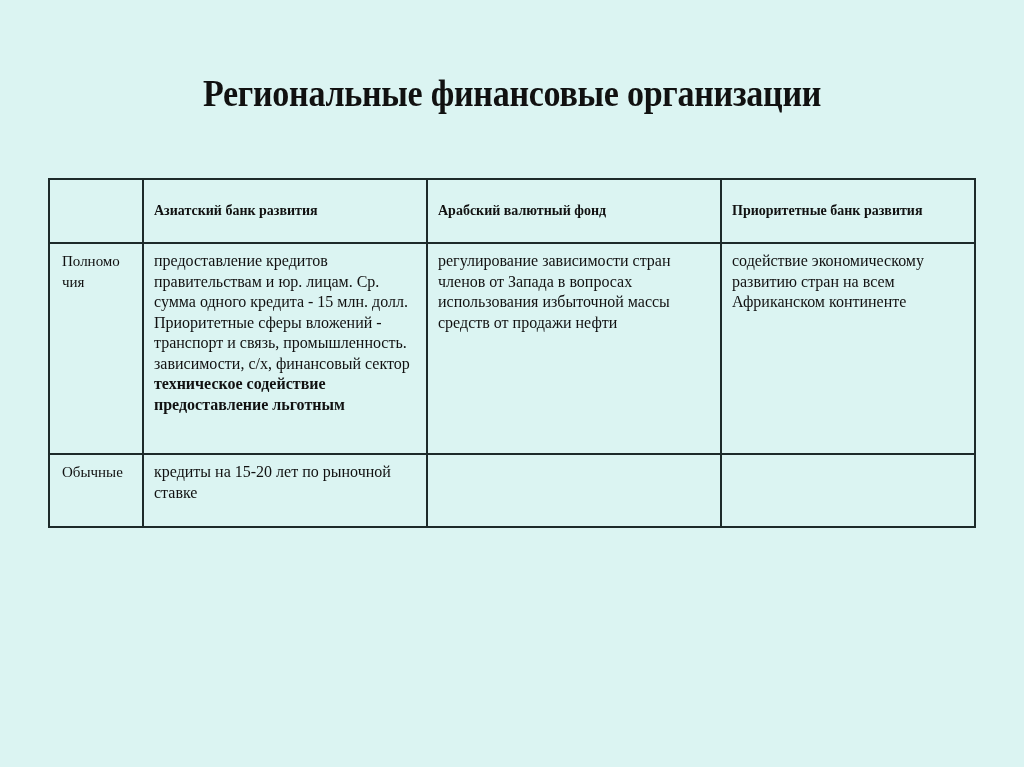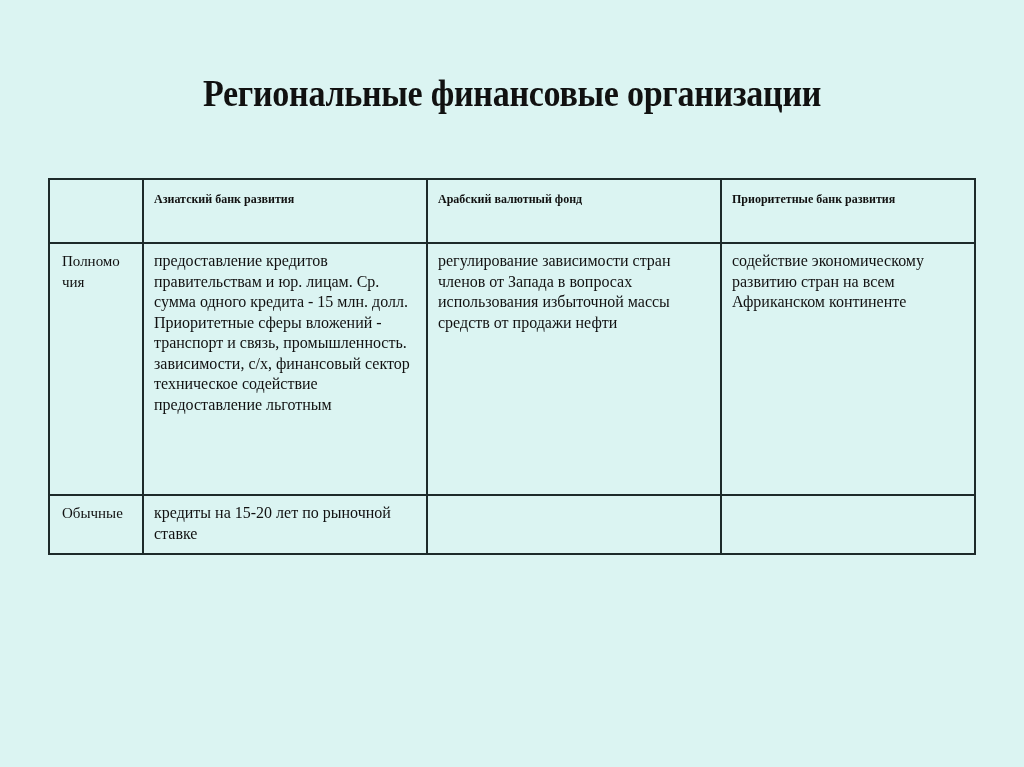--- a/index.html
+++ b/index.html
@@ -31,26 +31,26 @@
   table.grid td, table.grid th {
     border: 2px solid #1d2a2a;
     vertical-align: top;
     text-align: left;
     padding: 7px 10px 6px 10px;
     font-size: 16px;
     line-height: 20.5px;
   }
   table.grid th {
     font-weight: bold;
-    font-size: 12px;
+    font-size: 14px;
     line-height: 22px;
-    padding-top: 8px;
+    padding-top: 20px;
   }
   .rowlabel { padding-left: 12px !important; font-size: 15px !important; }
-  .b { font-weight: normal; display: block; }
+  .b { font-weight: bold; display: block; }
   .l { display: block; }
 </style>
 </head>
 <body>
 
 <div class="title">Региональные финансовые организации</div>
 
 <table class="grid">
   <colgroup>
     <col style="width:94px">
@@ -58,31 +58,31 @@
     <col style="width:294px">
     <col style="width:254px">
   </colgroup>
   <tbody>
       <tr style="height:64px">
     <th></th>
     <th>Азиатский банк развития</th>
     <th>Арабский валютный фонд</th>
     <th>Приоритетные банк развития</th>
   </tr>
-  <tr style="height:252px">
+  <tr style="height:211px">
     <td class="rowlabel">Полномо чия</td>
     <td>
       <span class="l">предоставление кредитов правительствам и юр. лицам. Ср. сумма одного кредита - 15 млн. долл.</span>
       <span class="l">Приоритетные сферы вложений - транспорт и связь, промышленность. зависимости, с/х, финансовый сектор</span>
       <span class="b">техническое содействие</span>
       <span class="b">предоставление льготным</span>
     </td>
     <td>регулирование зависимости стран членов от Запада в вопросах использования избыточной массы средств от продажи нефти</td>
     <td>содействие экономическому развитию стран на всем Африканском континенте</td>
   </tr>
-  <tr style="height:59px">
+  <tr style="height:73px">
     <td class="rowlabel">Обычные</td>
     <td>кредиты на 15-20 лет по рыночной ставке</td>
     <td></td>
     <td></td>
   </tr>
 </tbody>
   </table>
 
 </body></html>

